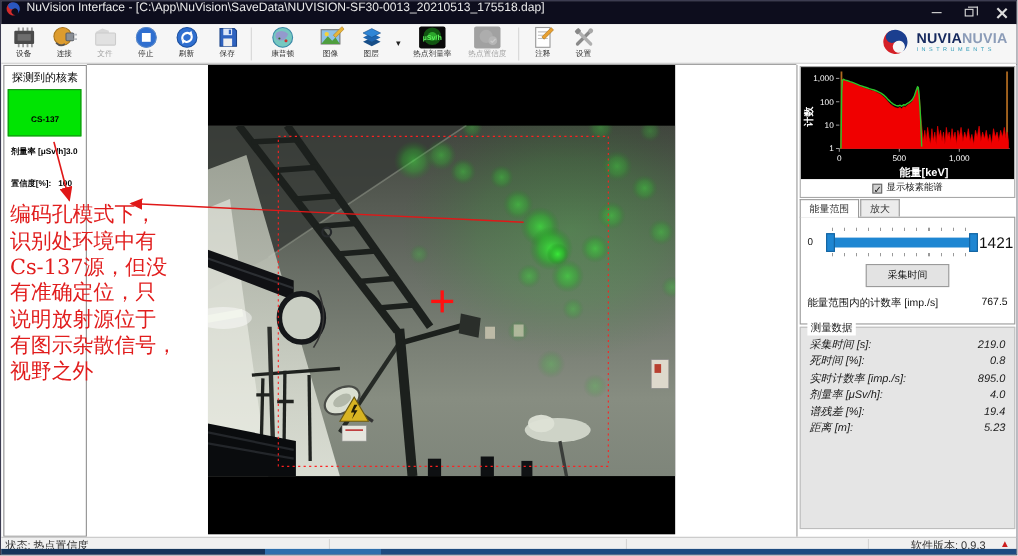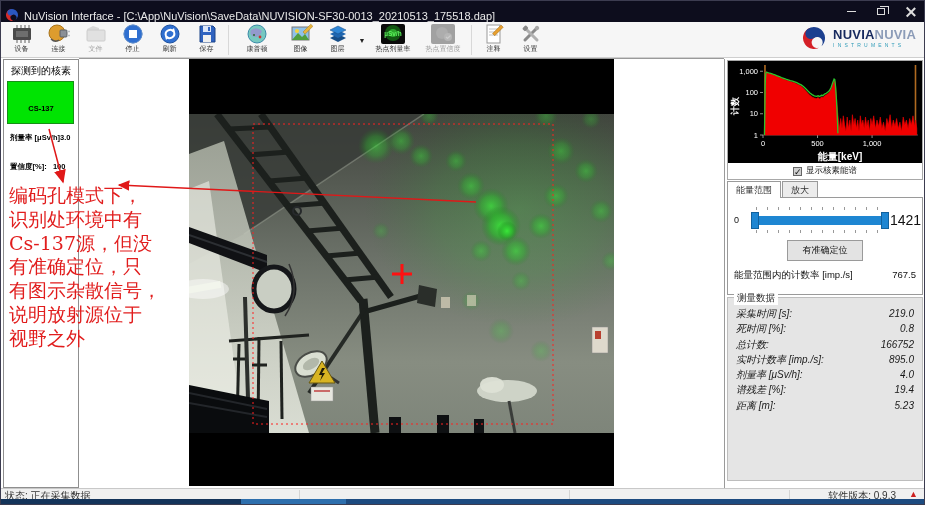--- a/index.html
+++ b/index.html
@@ -1,21 +1,21 @@
 <!DOCTYPE html>
 <html><head>
 <meta charset="utf-8">
 <style>
   * { margin:0; padding:0; box-sizing:border-box; }
   html,body { background:#d8d8d8; }
   body { font-family:"Liberation Sans", sans-serif; }
   .app { position:relative; width:925px; height:505px; background:#fff; overflow:hidden; border:1px solid #3c3c50; }
 
   
-  .titlebar { position:absolute; left:0; top:0; width:925px; height:21px; background:#0d0d1d; color:#e8e8e8; display:flex; align-items:flex-end; }
+  .titlebar { position:absolute; left:0; top:0; width:925px; height:21px; background:#0d0d1d; color:#e8e8e8; display:flex; align-items:flex-start; }
   .titlebar .appicon { width:14px; height:14px; margin:0 5px 0 4px; }
   .titlebar .title { font-size:11px; white-space:nowrap; }
   .winbtns { position:absolute; right:0; top:0; height:21px; display:flex; }
   .winbtn { width:30px; height:21px; display:flex; align-items:center; justify-content:center; cursor:default; }
   .glyph-min { width:9px; height:1px; background:#ddd; }
   .glyph-max { width:8px; height:7px; border:1px solid #ddd; position:relative; }
   .glyph-max:before { content:""; position:absolute; left:2px; top:-3px; width:8px; height:7px; border:1px solid #ddd; border-left:none; border-bottom:none; }
   .glyph-close { width:10px; height:10px; position:relative; }
   .glyph-close:before,.glyph-close:after { content:""; position:absolute; left:4px; top:-1px; width:1.5px; height:12px; background:#ddd; }
   .glyph-close:before { transform:rotate(45deg);} .glyph-close:after { transform:rotate(-45deg);}
@@ -408,22 +408,22 @@
     </defs>
     <line x1="48" y1="128" x2="62" y2="181" stroke="#e01818" stroke-width="1.5" marker-end="url(#arr)"></line>
     <line x1="475" y1="201" x2="118" y2="184" stroke="#e01818" stroke-width="1.3" marker-end="url(#arr)"></line>
   </svg>
 
   <div class="annotation">
     <div>编码孔模式下，</div>
     <div>识别处环境中有</div>
     <div>Cs-137源，但没</div>
     <div>有准确定位，只</div>
+    <div>说明放射源位于</div>
     <div>有图示杂散信号，</div>
-    <div>说明放射源位于</div>
     <div>视野之外</div>
   </div>
 
   <div class="rightpanel">
     <div class="specbox">
       <svg id="spec" width="194" height="102" viewBox="0 0 194 102">
         <rect x="0" y="0" width="194" height="102" fill="#000"></rect>
         <text x="10" y="45" transform="rotate(-90 10 45)" text-anchor="middle" font-size="9" font-weight="bold" fill="#fff">计数</text>
         <text x="112" y="99" text-anchor="middle" font-size="10" font-weight="bold" fill="#fff">能量[keV]</text>
         <g id="spec-plot">
@@ -464,65 +464,61 @@
           <span class="slmin">0</span>
           <div class="slider">
             <div class="ticks top"></div>
             <div class="slbar"></div>
             <div class="slhandle left"></div>
             <div class="slhandle right"></div>
             <div class="ticks bot"></div>
           </div>
           <span class="slmax">1421</span>
         </div>
-        <button class="defbtn">有准确定位</button>
+        <button class="defbtn">采集时间</button>
         <div class="raterow">
           <span>能量范围内的计数率 [imp./s]</span>
           <span>767.5</span>
         </div>
       </div>
     </div>
 
     <div class="measure">
       <div class="mlegend">测量数据</div>
       <div class="mrows">
         <div class="mrow">
             <span>采集时间 [s]:</span>
             <span>219.0</span>
           </div>
         <div class="mrow">
             <span>死时间 [%]:</span>
             <span>0.8</span>
           </div>
         <div class="mrow">
-            <span>总计数:</span>
-            <span>166752</span>
-          </div>
-        <div class="mrow">
             <span>实时计数率 [imp./s]:</span>
             <span>895.0</span>
           </div>
         <div class="mrow">
             <span>剂量率 [μSv/h]:</span>
             <span>4.0</span>
           </div>
         <div class="mrow">
             <span>谱残差 [%]:</span>
             <span>19.4</span>
           </div>
         <div class="mrow">
             <span>距离 [m]:</span>
             <span>5.23</span>
           </div>
       </div>
     </div>
   </div>
 
   <div class="statusbar">
-    <span class="statusleft">状态: 正在采集数据</span>
+    <span class="statusleft">状态: 热点置信度</span>
     <div class="ssep" style="left:298px"></div>
     <div class="ssep" style="left:568px"></div>
     <div class="ssep" style="left:788px"></div>
     <span class="statusright">软件版本: 0.9.3</span>
     <span class="swarn">▲</span>
   </div>
   <div class="bluestrip"></div>
 </div>
 
 </body></html>

